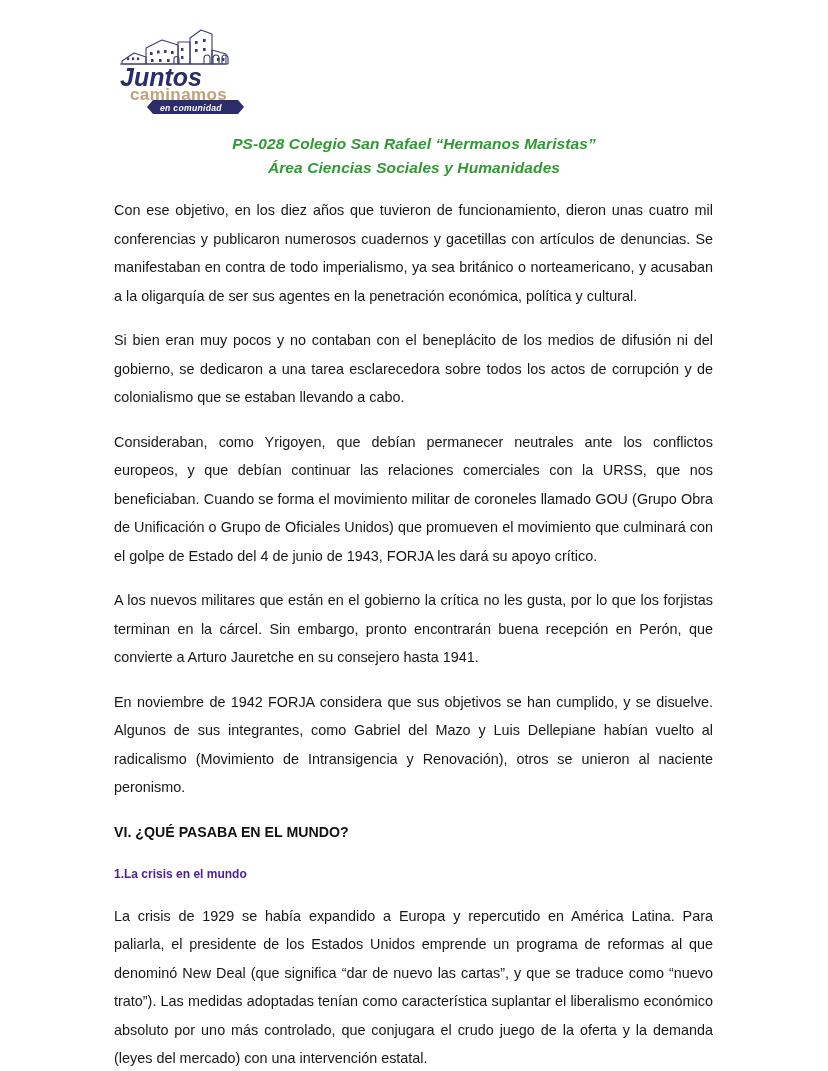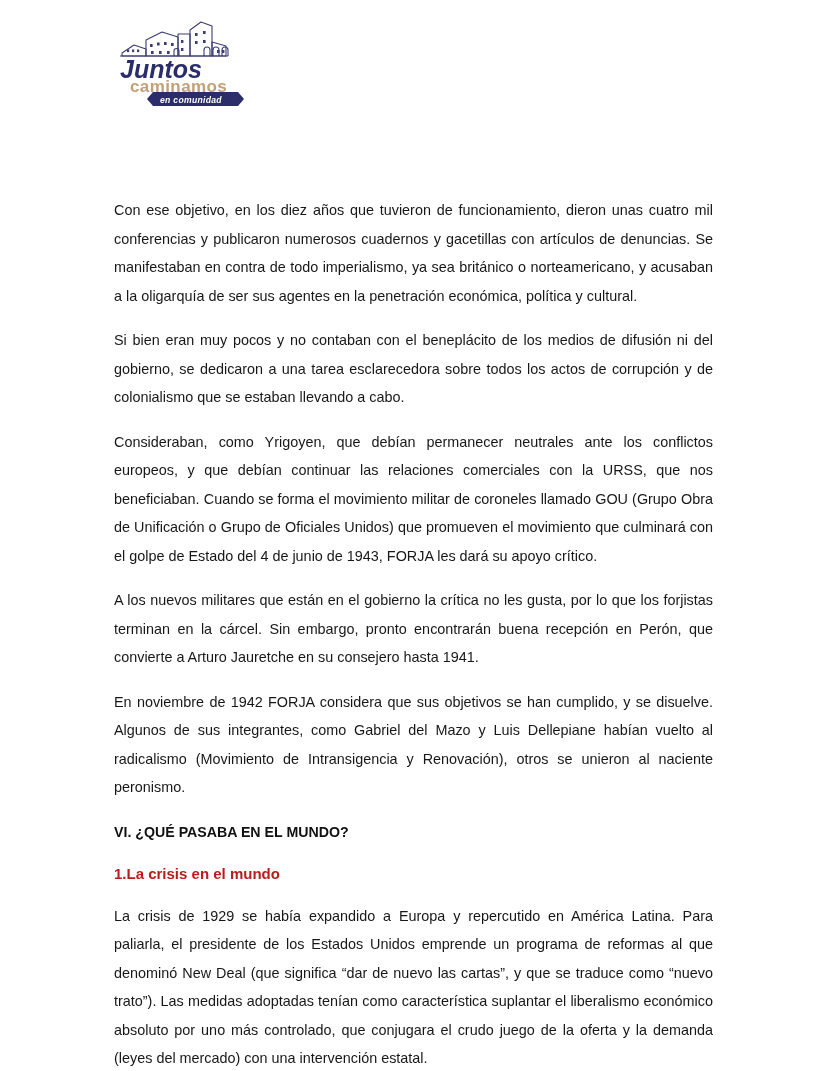--- a/index.html
+++ b/index.html
@@ -19,21 +19,21 @@
   .page {
     position: absolute;
     inset: 0;
     background: #ffffff;
   }
 
   
   .logo-block {
     position: absolute;
     left: 116px;
-    top: 20px;
+    top: 28px;
     width: 136px;
     height: 86px;
   }
   .logo-svg { display: block; width: 136px; height: 86px; }
 
   
   .doc-header {
     position: absolute;
     left: 114px;
     top: 132px;
@@ -70,23 +70,23 @@
 
   .heading {
     font-size: 14.2px;
     font-weight: bold;
     color: #111111;
     line-height: 28px;
     margin: 14px 0 14px 0;
     text-align: left;
   }
   .subheading {
-    font-size: 15px;
+    font-size: 12px;
     font-weight: bold;
-    color: #b91c1c;
+    color: #4c1d95;
     line-height: 28px;
     margin: 0 0 14px 0;
     text-align: left;
   }
 
   
   .page-number {
     position: absolute;
     left: 0;
     top: 988px;
@@ -151,20 +151,24 @@
 
       <text x="14" y="72" font-family="'Liberation Sans', sans-serif" font-size="17" font-weight="bold" fill="#c2a078" letter-spacing="0.4">caminamos</text>
 
       <g>
         <path d="M37 72 L122 72 L128 79 L122 86 L37 86 L31 79 Z" fill="#2b2d6b"></path>
         <text x="44" y="82.5" font-family="'Liberation Sans', sans-serif" font-size="8.6" font-weight="bold" font-style="italic" fill="#ffffff" letter-spacing="0.3">en comunidad</text>
       </g>
     </svg>
   </div>
 
+  <div class="doc-header">
+    <div class="hline">PS-028 Colegio San Rafael “Hermanos Maristas”</div>
+    <div class="hline">Área Ciencias Sociales y Humanidades</div>
+  </div>
 
   <div class="content">
     <p class="para">Con ese objetivo, en los diez años que tuvieron de funcionamiento, dieron unas cuatro mil conferencias y publicaron numerosos cuadernos y gacetillas con artículos de denuncias. Se manifestaban en contra de todo imperialismo, ya sea británico o norteamericano, y acusaban a la oligarquía de ser sus agentes en la penetración económica, política y cultural.</p>
     <p class="para">Si bien eran muy pocos y no contaban con el beneplácito de los medios de difusión ni del gobierno, se dedicaron a una tarea esclarecedora sobre todos los actos de corrupción y de colonialismo que se estaban llevando a cabo.</p>
     <p class="para">Consideraban, como Yrigoyen, que debían permanecer neutrales ante los conflictos europeos, y que debían continuar las relaciones comerciales con la URSS, que nos beneficiaban. Cuando se forma el movimiento militar de coroneles llamado GOU (Grupo Obra de Unificación o Grupo de Oficiales Unidos) que promueven el movimiento que culminará con el golpe de Estado del 4 de junio de 1943, FORJA les dará su apoyo crítico.</p>
     <p class="para">A los nuevos militares que están en el gobierno la crítica no les gusta, por lo que los forjistas terminan en la cárcel. Sin embargo, pronto encontrarán buena recepción en Perón, que convierte a Arturo Jauretche en su consejero hasta 1941.</p>
     <p class="para">En noviembre de 1942 FORJA considera que sus objetivos se han cumplido, y se disuelve. Algunos de sus integrantes, como Gabriel del Mazo y Luis Dellepiane habían vuelto al radicalismo (Movimiento de Intransigencia y Renovación), otros se unieron al naciente peronismo.</p>
     <h2 class="heading">VI. ¿QUÉ PASABA EN EL MUNDO?</h2>
     <h3 class="subheading">1.La crisis en el mundo</h3>
     <p class="para">La crisis de 1929 se había expandido a Europa y repercutido en América Latina. Para paliarla, el presidente de los Estados Unidos emprende un programa de reformas al que denominó New Deal (que significa “dar de nuevo las cartas”, y que se traduce como “nuevo trato”). Las medidas adoptadas tenían como característica suplantar el liberalismo económico absoluto por uno más controlado, que conjugara el crudo juego de la oferta y la demanda (leyes del mercado) con una intervención estatal.</p>

